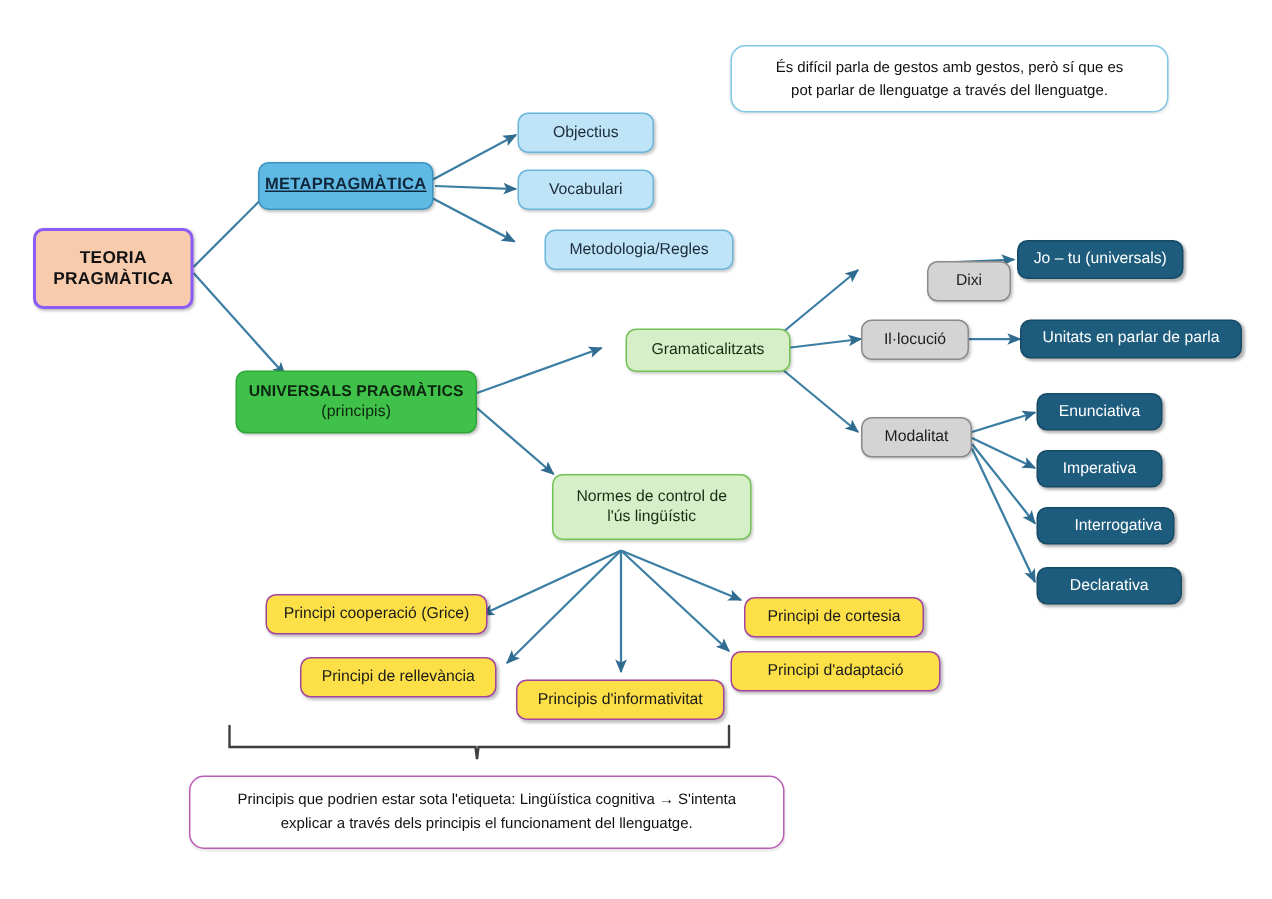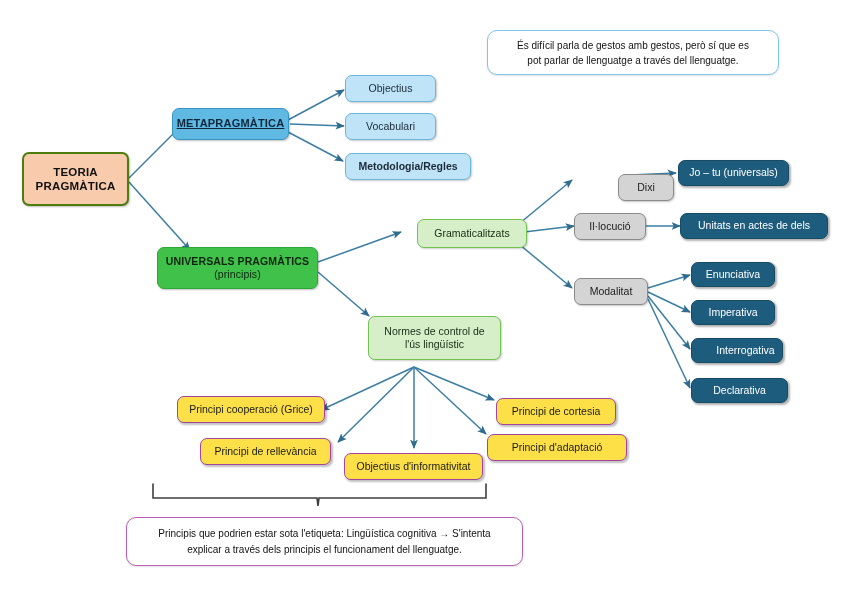--- a/index.html
+++ b/index.html
@@ -30,21 +30,21 @@
     align-items: center;
     justify-content: center;
     text-align: center;
     border-radius: 7px;
     line-height: 1.25;
     padding: 2px 6px;
   }
   
   .n-orange {
     background: #f8cbad;
-    border: 2px solid #4d7c0f;
+    border: 2px solid #8b5cf6;
     color: #111111;
     font-weight: bold;
     font-size: 11.5px;
     letter-spacing: .2px;
     box-shadow: 1px 1px 2px rgba(0,0,0,.25);
   }
   .n-blue-head {
     background: #5fb9e3;
     border: 1px solid #3a94c4;
     color: #10263a;
@@ -178,21 +178,21 @@
   </div>
 
   <div class="node n-blue-light" style="left:345px; top:75px; width:91px; height:27px;">
     <span>Objectius</span>
   </div>
 
   <div class="node n-blue-light" style="left:345px; top:113px; width:91px; height:27px;">
     <span>Vocabulari</span>
   </div>
 
-  <div class="node n-blue-light" style="left:345px; top:153px; width:126px; height:27px;font-weight:bold;">
+  <div class="node n-blue-light" style="left:363px; top:153px; width:126px; height:27px;">
     <span>Metodologia/Regles</span>
   </div>
 
   <div class="node n-callout" style="left:487px; top:30px; width:292px; height:45px; padding:4px 26px;">
     <span>És difícil parla de gestos amb gestos, però sí que es pot parlar de llenguatge a través del llenguatge.</span>
   </div>
 
   <div class="node n-green-head" style="left:157px; top:247px; width:161px; height:42px;">
     <span>
       <span class="two-line">UNIVERSALS PRAGMÀTICS</span>
@@ -214,21 +214,21 @@
 
   <div class="node n-gray" style="left:574px; top:278px; width:74px; height:27px;">
     <span>Modalitat</span>
   </div>
 
   <div class="node n-navy" style="left:678px; top:160px; width:111px; height:26px;">
     <span>Jo – tu (universals)</span>
   </div>
 
   <div class="node n-navy" style="left:680px; top:213px; width:148px; height:26px;">
-    <span>Unitats en actes de dels</span>
+    <span>Unitats en parlar de parla</span>
   </div>
 
   <div class="node n-navy" style="left:691px; top:262px; width:84px; height:25px;">
     <span>Enunciativa</span>
   </div>
 
   <div class="node n-navy" style="left:691px; top:300px; width:84px; height:25px;">
     <span>Imperativa</span>
   </div>
 
@@ -249,21 +249,21 @@
 
   <div class="node n-pink" style="left:177px; top:396px; width:148px; height:27px;">
     <span>Principi cooperació (Grice)</span>
   </div>
 
   <div class="node n-pink" style="left:200px; top:438px; width:131px; height:27px;">
     <span>Principi de rellevància</span>
   </div>
 
   <div class="node n-pink" style="left:344px; top:453px; width:139px; height:27px;">
-    <span>Objectius d'informativitat</span>
+    <span>Principis d'informativitat</span>
   </div>
 
   <div class="node n-pink" style="left:496px; top:398px; width:120px; height:27px;">
     <span>Principi de cortesia</span>
   </div>
 
   <div class="node n-pink" style="left:487px; top:434px; width:140px; height:27px;">
     <span>Principi d'adaptació</span>
   </div>
 

